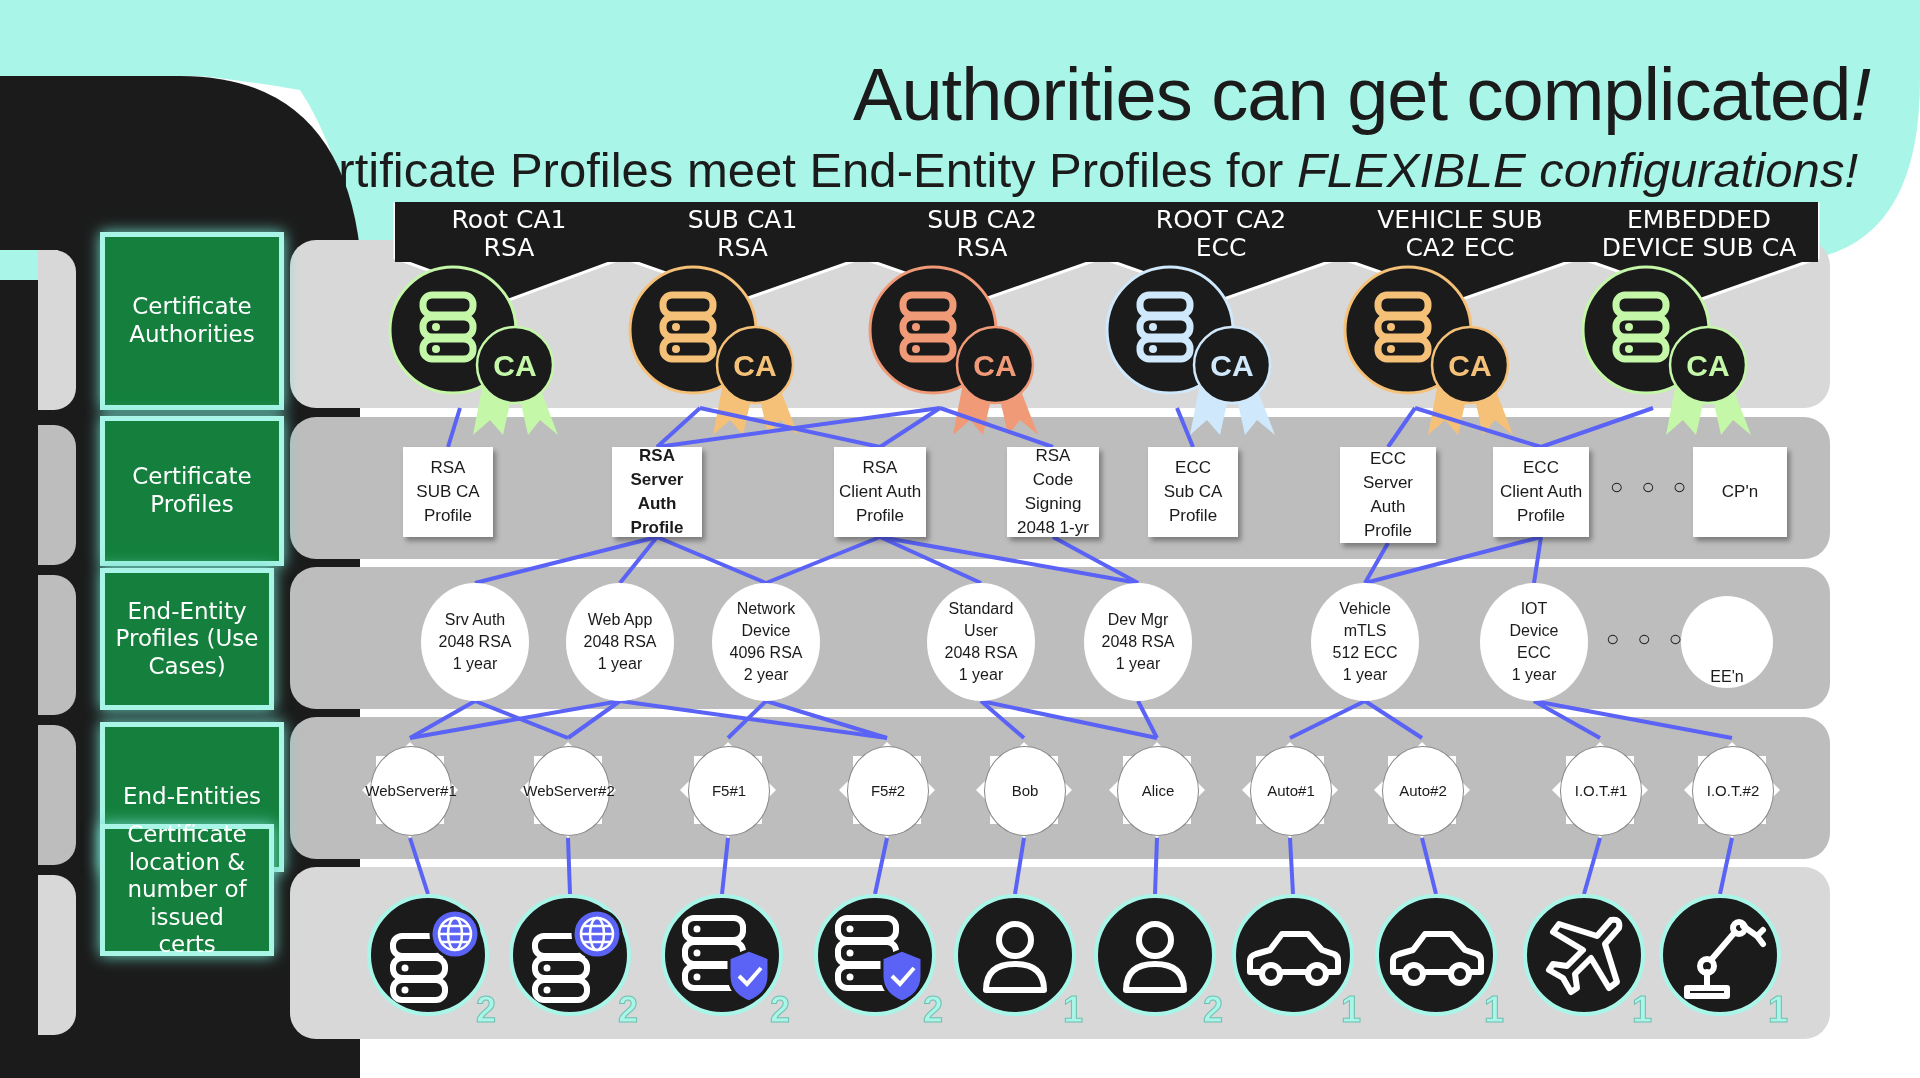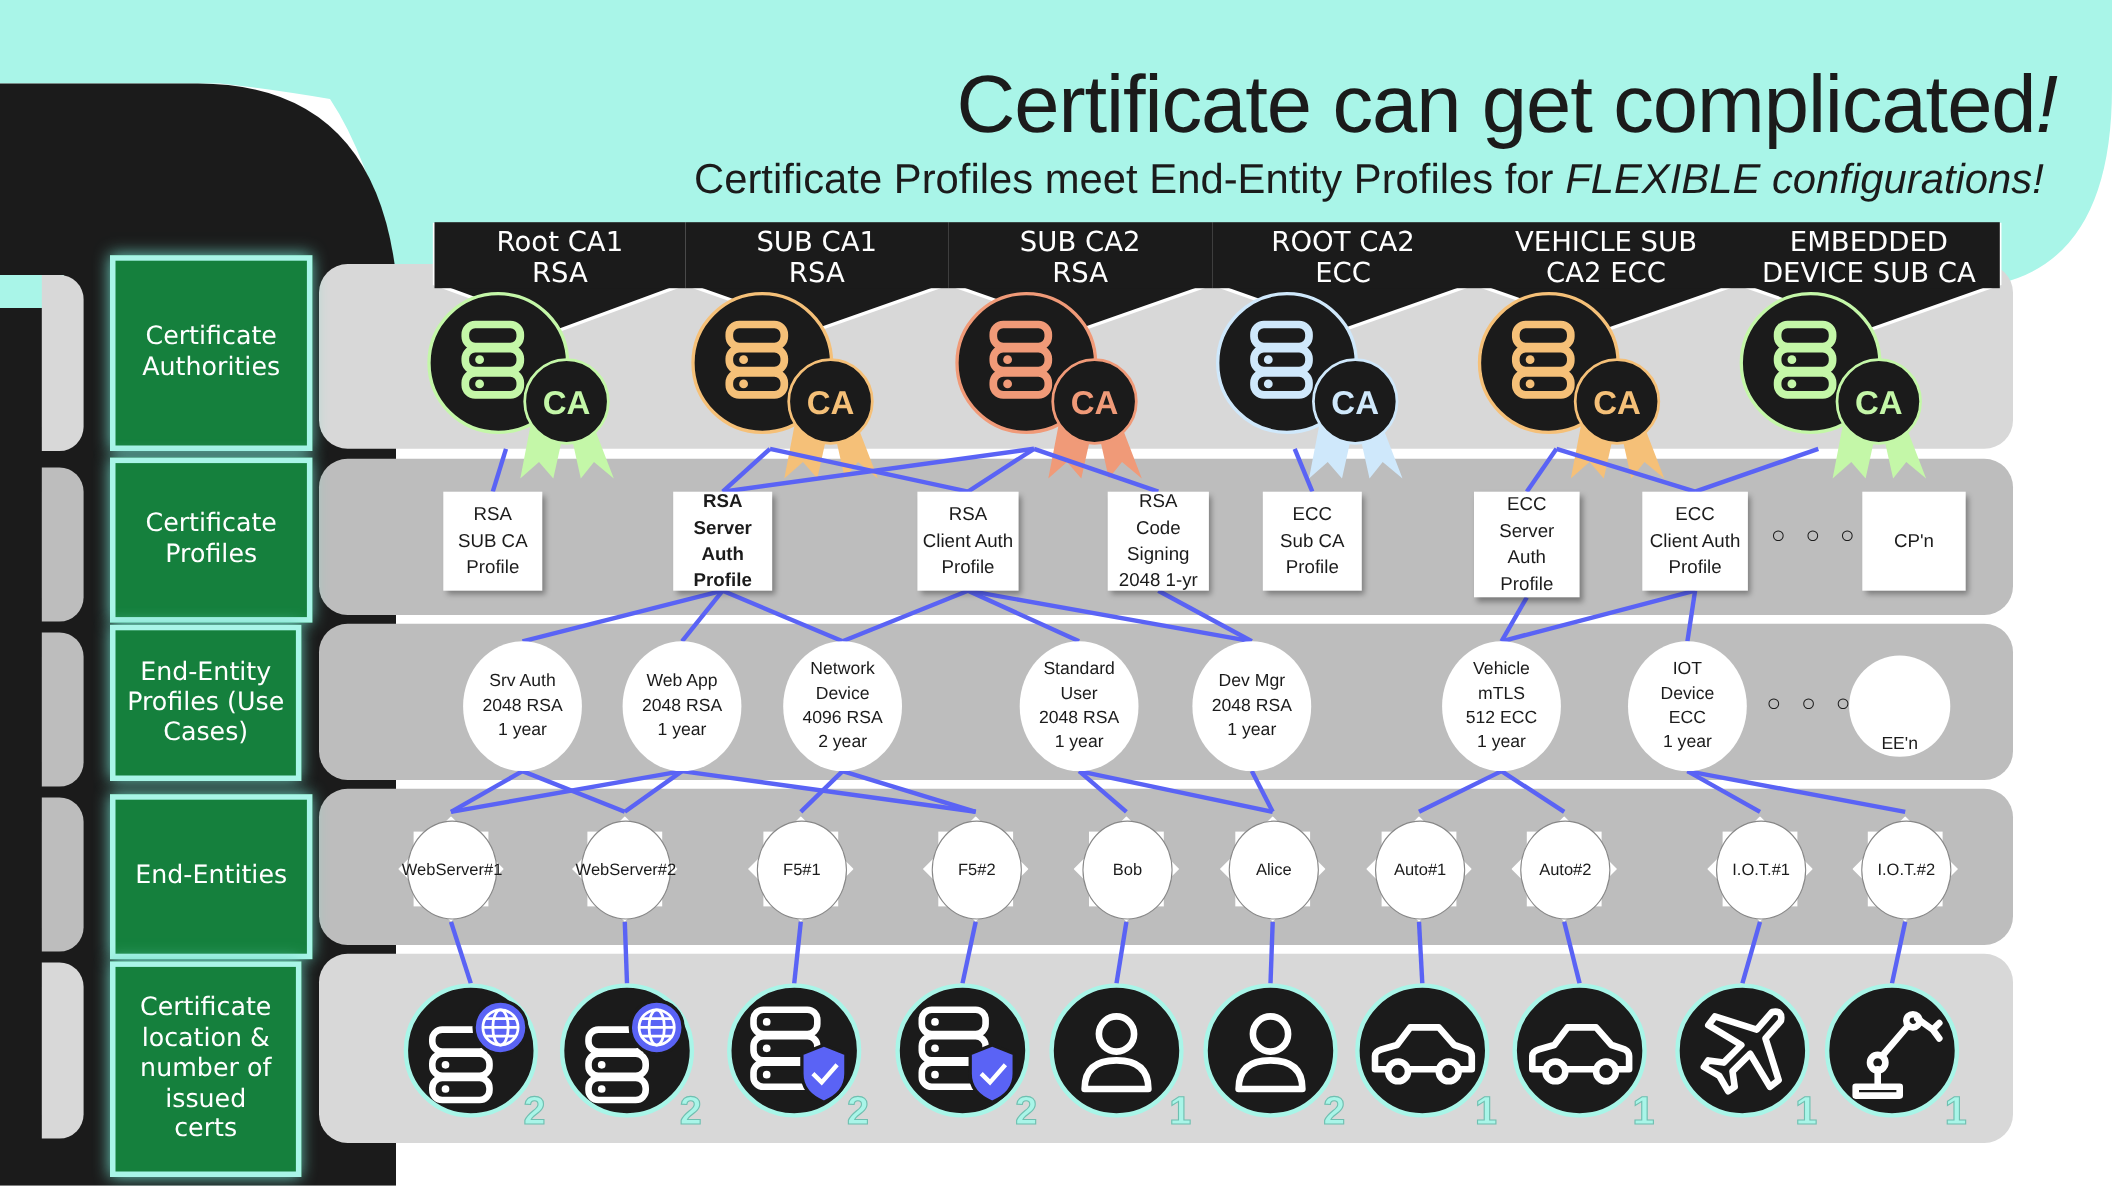--- a/index.html
+++ b/index.html
@@ -1,20 +1,20 @@
 <!DOCTYPE html>
 <html><head>
 <meta charset="utf-8">
 <style>
   html, body { margin:0; padding:0; }
   body { width:1920px; height:1078px; position:relative; overflow:hidden; background:#ffffff; font-family:"Liberation Sans", sans-serif; }
   #bg-mint { position:absolute; left:0; top:0; width:1920px; height:1078px; }
   .title { position:absolute; right:50px; top:52px; font-size:74px; color:#1b1b1b; font-family:"Liberation Sans", sans-serif; letter-spacing:-1px; }
   .title .bang { font-style:italic; }
-  .subtitle { position:absolute; right:62px; top:142px; font-size:38px; color:#1b1b1b; font-family:"Liberation Sans", sans-serif; }
+  .subtitle { position:absolute; right:62px; top:142px; font-size:49px; color:#1b1b1b; font-family:"Liberation Sans", sans-serif; }
   .subtitle i { font-style:italic; }
 
   .tier-row { position:absolute; left:290px; width:1540px; border-radius:26px; }
   .tier-label { position:absolute; left:100px; width:174px; background:#15803d; border:5px solid #a9f5e8; box-shadow:0 0 14px #6fd8c6; color:#fff; display:flex; align-items:center; justify-content:center; text-align:center; font-size:23px; font-family:"DejaVu Sans", sans-serif; line-height:1.2; }
   .side-tab { position:absolute; left:38px; width:38px; border-radius:0 22px 22px 0; }
 
   .ca-banner { position:absolute; top:202px; height:60px; background:#1b1b1b; color:#fff; font-size:25px; text-align:center; line-height:28px; padding-top:4px; box-sizing:border-box; font-family:"DejaVu Sans", sans-serif; }
   .cp-box { position:absolute; background:#fff; box-shadow:3px 4px 5px rgba(0,0,0,0.35); display:flex; align-items:center; justify-content:center; text-align:center; font-size:17px; line-height:24px; color:#1b1b1b; }
   .eep-circle { position:absolute; width:108px; height:118px; border-radius:50%; background:#fff; display:flex; align-items:center; justify-content:center; text-align:center; font-size:16px; line-height:22px; color:#1b1b1b; }
   .ee-node { position:absolute; width:96px; height:96px; }
@@ -25,40 +25,40 @@
 </style>
 </head>
 <body>
 
 <svg id="bg-mint" viewBox="0 0 1920 1078">
   <path d="M0 0 H1920 V80 Q1920 260 1780 262 H360 Q340 150 300 90 Q240 80 200 76 H0 Z" fill="#a9f5e8"></path>
   <path d="M0 76 H180 Q340 76 360 250 V1078 H0 Z" fill="#1b1b1b"></path>
   <rect x="0" y="250" width="58" height="30" fill="#a9f5e8"></rect>
 </svg>
 
-<div class="title"><span>Certificate can get complicated</span><span class="bang">!</span></div>
+<div class="title"><span>Authorities can get complicated</span><span class="bang">!</span></div>
 <div class="subtitle"><span>Certificate Profiles meet End-Entity Profiles for </span><i>FLEXIBLE configurations!</i></div>
 
 <div class="side-tab" style="top:250px;height:160px;background:#d8d8d8"></div>
 <div class="side-tab" style="top:425px;height:140px;background:#bdbdbd"></div>
 <div class="side-tab" style="top:575px;height:140px;background:#bdbdbd"></div>
 <div class="side-tab" style="top:725px;height:140px;background:#bdbdbd"></div>
 <div class="side-tab" style="top:875px;height:160px;background:#d8d8d8"></div>
 
 <div class="tier-row" style="top:240px;height:168px;background:#d8d8d8"></div>
 <div class="tier-row" style="top:417px;height:142px;background:#bdbdbd"></div>
 <div class="tier-row" style="top:567px;height:142px;background:#bdbdbd"></div>
 <div class="tier-row" style="top:717px;height:142px;background:#bdbdbd"></div>
 <div class="tier-row" style="top:867px;height:172px;background:#d8d8d8"></div>
 
 <div class="tier-label" style="top:232px;height:168px">Certificate Authorities</div>
 <div class="tier-label" style="top:416px;height:140px">Certificate Profiles</div>
 <div class="tier-label" style="top:568px;height:142px;padding:0 8px;box-sizing:border-box">End-Entity Profiles (Use Cases)</div>
 <div class="tier-label" style="top:722px;height:140px">End-Entities</div>
-<div class="tier-label" style="top:874px;height:196px;padding:0 27px;box-sizing:border-box">Certificate location &amp; number of issued certs</div>
+<div class="tier-label" style="top:824px;height:132px;padding:0 27px;box-sizing:border-box">Certificate location &amp; number of issued certs</div>
 
 <svg id="banner-svg" style="position:absolute;left:0;top:0;width:1920px;height:1078px;pointer-events:none" viewBox="0 0 1920 1078">
     <path d="M395 204 H623 V258 L509 300 L395 258 Z" fill="#1b1b1b" stroke="#fff" stroke-width="3"></path>
     <path d="M623 204 H862 V258 L742.5 300 L623 258 Z" fill="#1b1b1b" stroke="#fff" stroke-width="3"></path>
     <path d="M862 204 H1102 V258 L982 300 L862 258 Z" fill="#1b1b1b" stroke="#fff" stroke-width="3"></path>
     <path d="M1102 204 H1340 V258 L1221 300 L1102 258 Z" fill="#1b1b1b" stroke="#fff" stroke-width="3"></path>
     <path d="M1340 204 H1580 V258 L1460 300 L1340 258 Z" fill="#1b1b1b" stroke="#fff" stroke-width="3"></path>
     <path d="M1580 204 H1818 V258 L1699 300 L1580 258 Z" fill="#1b1b1b" stroke="#fff" stroke-width="3"></path>
   </svg>
 <div id="ca-layer">

